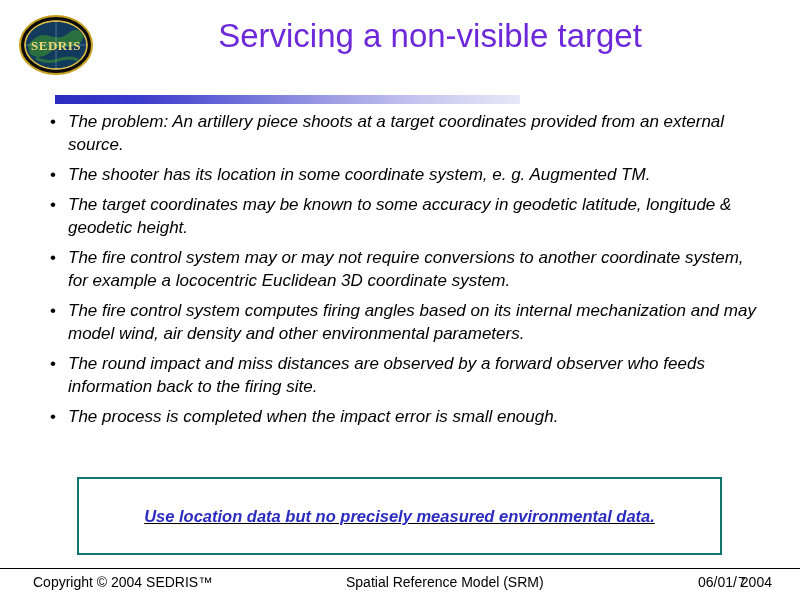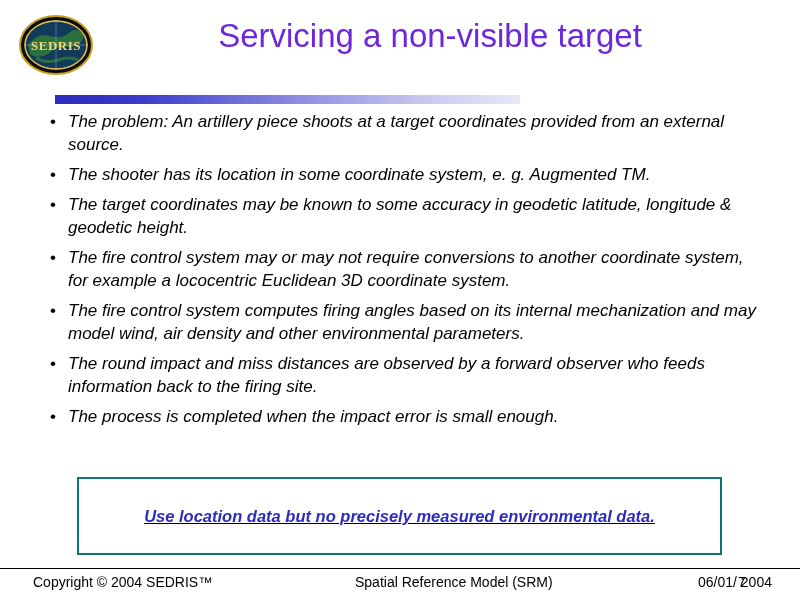--- a/index.html
+++ b/index.html
@@ -111,21 +111,21 @@
     background: #000000;
   }
   .footer-text {
     position: absolute;
     top: 574px;
     font-size: 14px;
     color: #000000;
     white-space: nowrap;
   }
   #footer-left  { left: 33px; }
-  #footer-center{ left: 355px; text-align: right; }
+  #footer-center{ left: 346px; text-align: right; }
   #footer-date  { left: 654px; margin-left: 44px; }
   #footer-page  { left: 738px; }
 </style>
 </head>
 <body>
 
 <div id="logo">
   <svg width="76" height="62" viewBox="0 0 76 62">
     <ellipse cx="38" cy="31" rx="36" ry="29" fill="#0b0b0b" stroke="#c8a020" stroke-width="2"></ellipse>
     <ellipse cx="38" cy="31" rx="31" ry="24" fill="#123a5c" stroke="#d8b43c" stroke-width="1.5"></ellipse>

